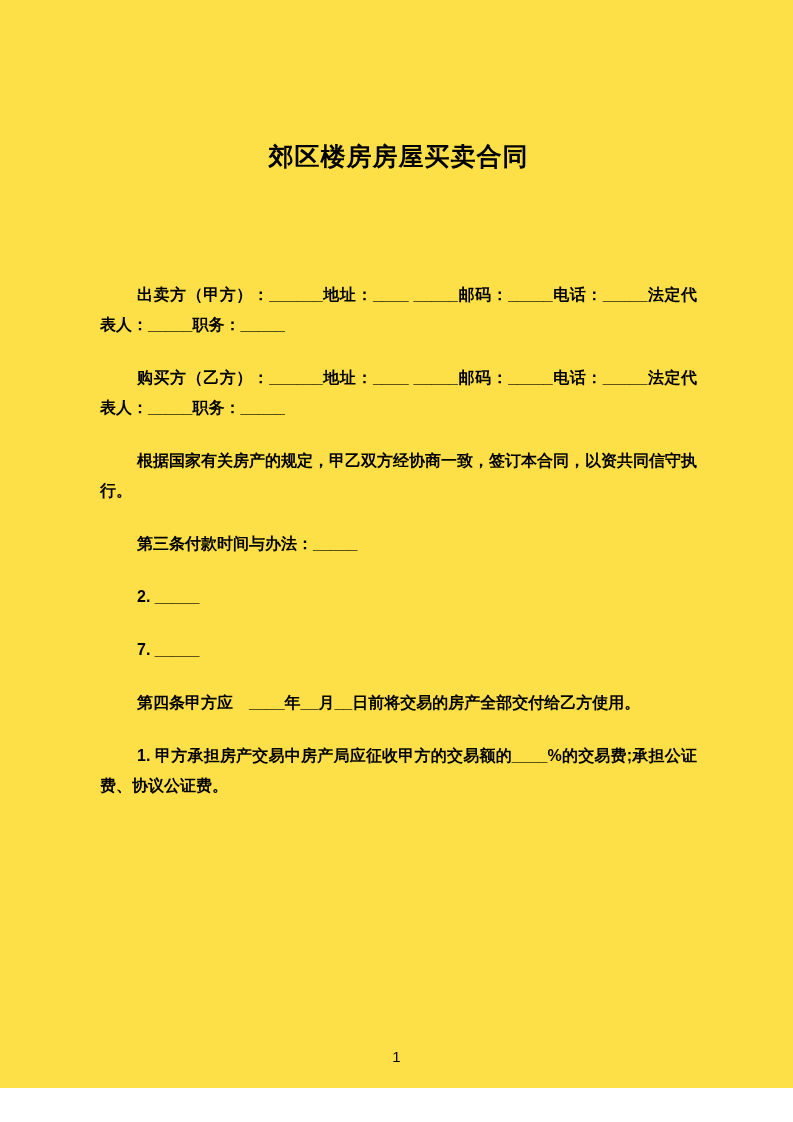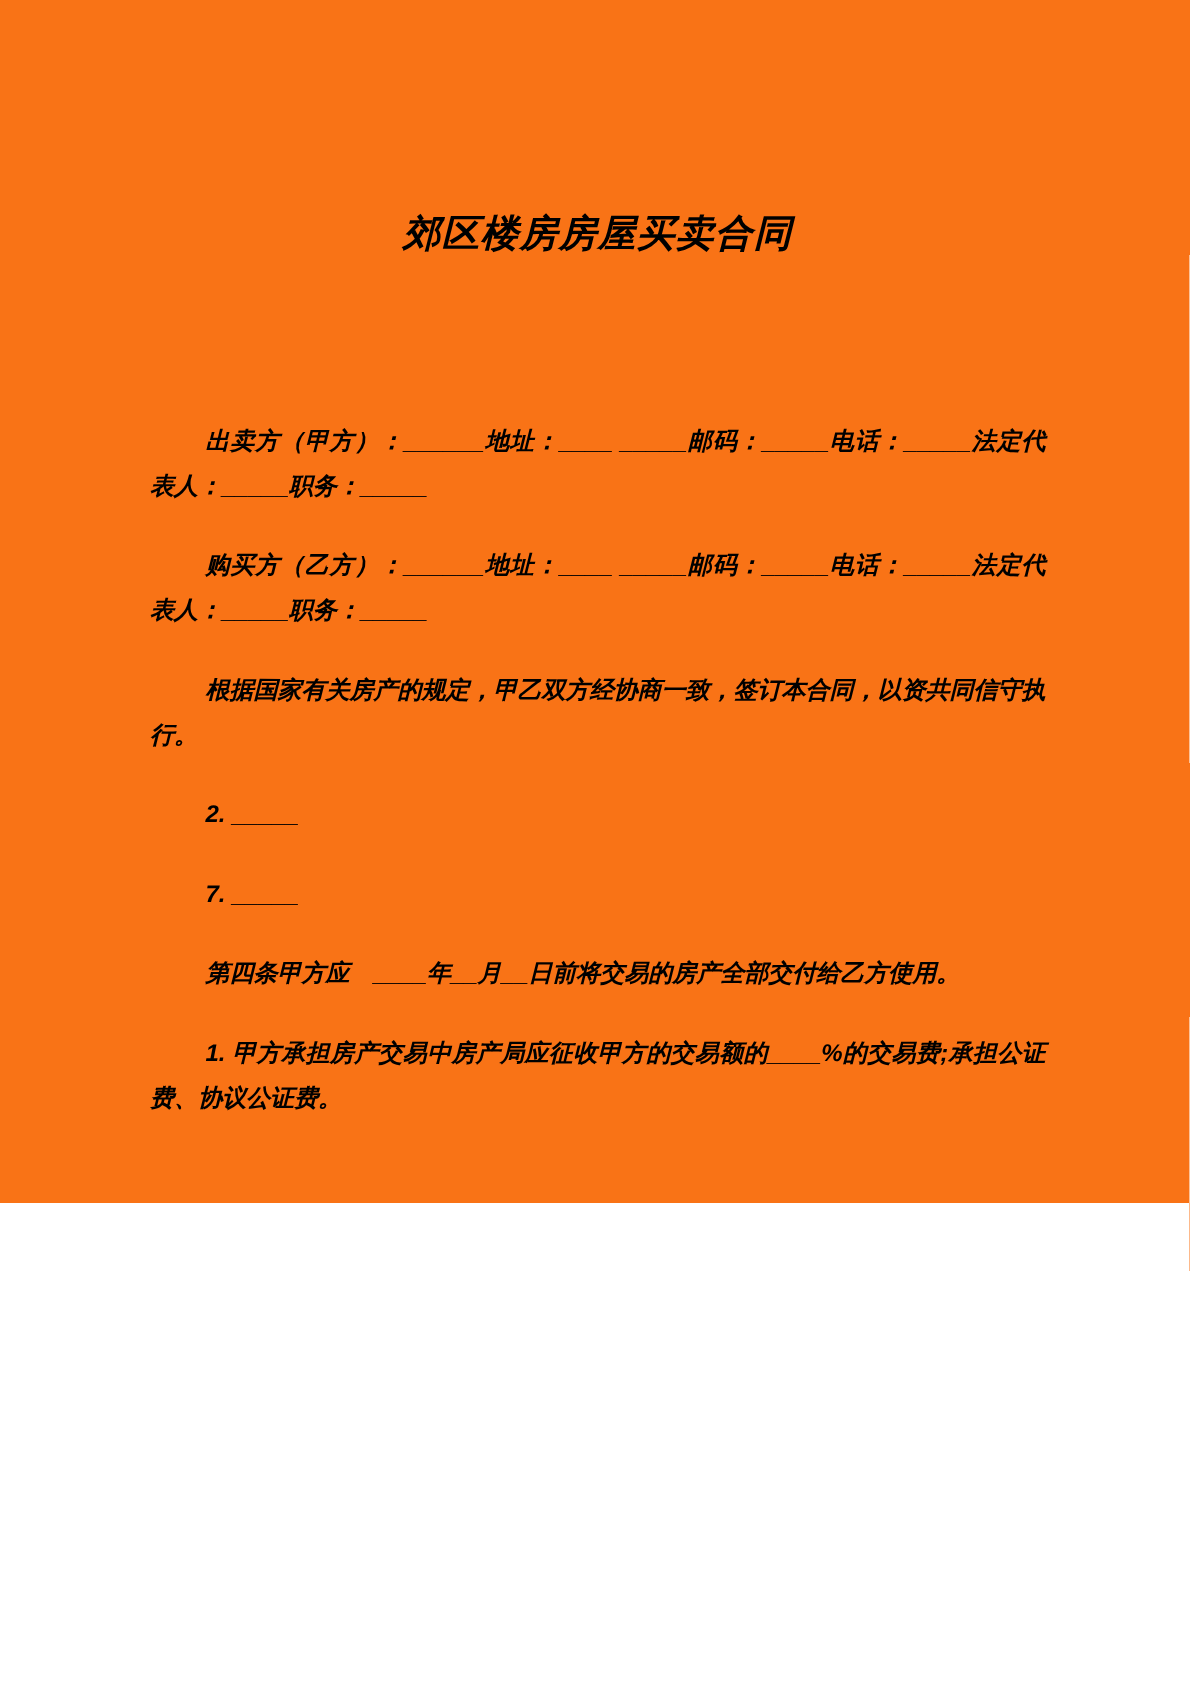--- a/index.html
+++ b/index.html
@@ -7,24 +7,23 @@
     padding: 0;
     background: #ffffff;
   }
   body {
     font-family: "Liberation Sans", sans-serif;
     color: #000000;
   }
   .page {
     position: relative;
     width: 793px;
-    height: 802px;
-    background: #f97316;
+    height: 1088px;
+    background: #fde047;
     overflow: hidden;
-    font-style: italic;
   }
   .content {
     padding: 140px 96px 0 100px;
   }
   .doc-title {
     margin: 0 0 108px 0;
     font-size: 25px;
     line-height: 32px;
     font-weight: bold;
     text-align: center;
@@ -58,20 +57,21 @@
     <h1 class="doc-title">郊区楼房房屋买卖合同</h1>
 
     <p class="para">出卖方（甲方）：______地址：____ _____邮码：_____电话：_____法定代表人：_____职务：_____</p>
 
     <p class="para">购买方（乙方）：______地址：____ _____邮码：_____电话：_____法定代表人：_____职务：_____</p>
 
     <p class="para">根据国家有关房产的规定，甲乙双方经协商一致，签订本合同，以资共同信守执行。</p>
 
 
 
+    <p class="para">第三条付款时间与办法：_____</p>
 
     <p class="para">2. _____</p>
 
     <p class="para">7. _____</p>
 
     <p class="para">第四条甲方应　____年__月__日前将交易的房产全部交付给乙方使用。</p>
 
 
     <p class="para">1. 甲方承担房产交易中房产局应征收甲方的交易额的____%的交易费;承担公证费、协议公证费。</p>
   </div>

